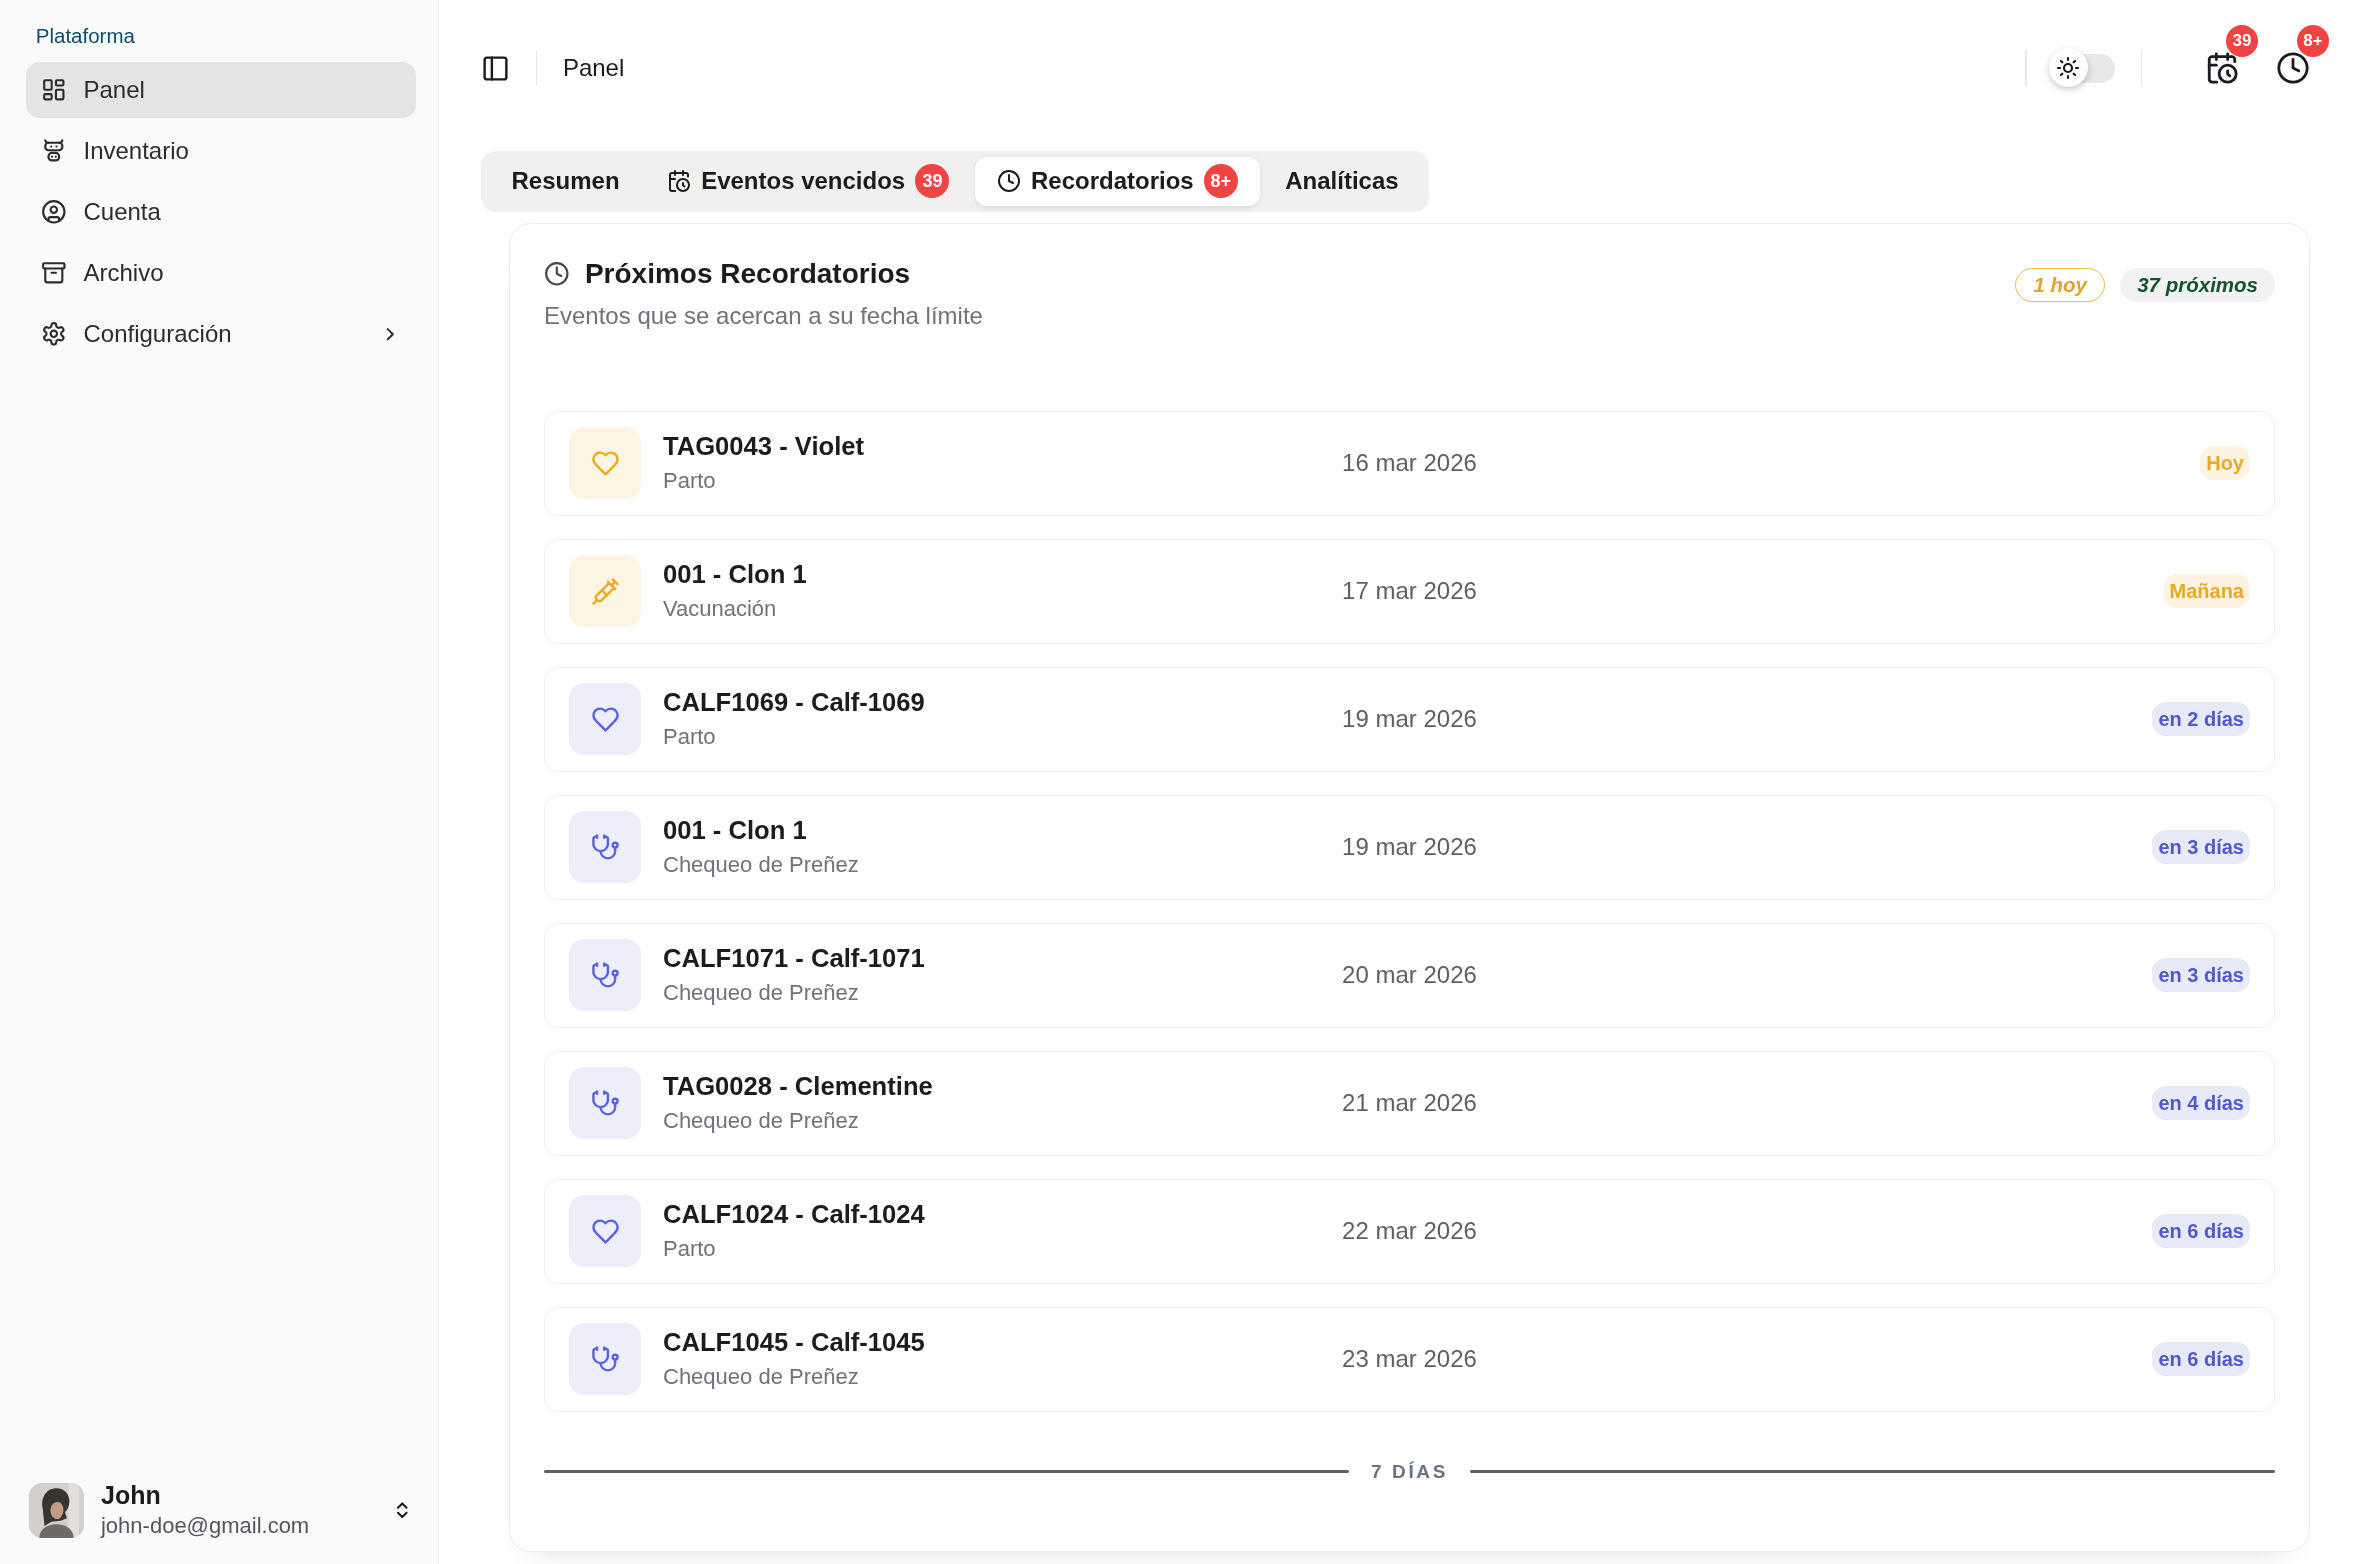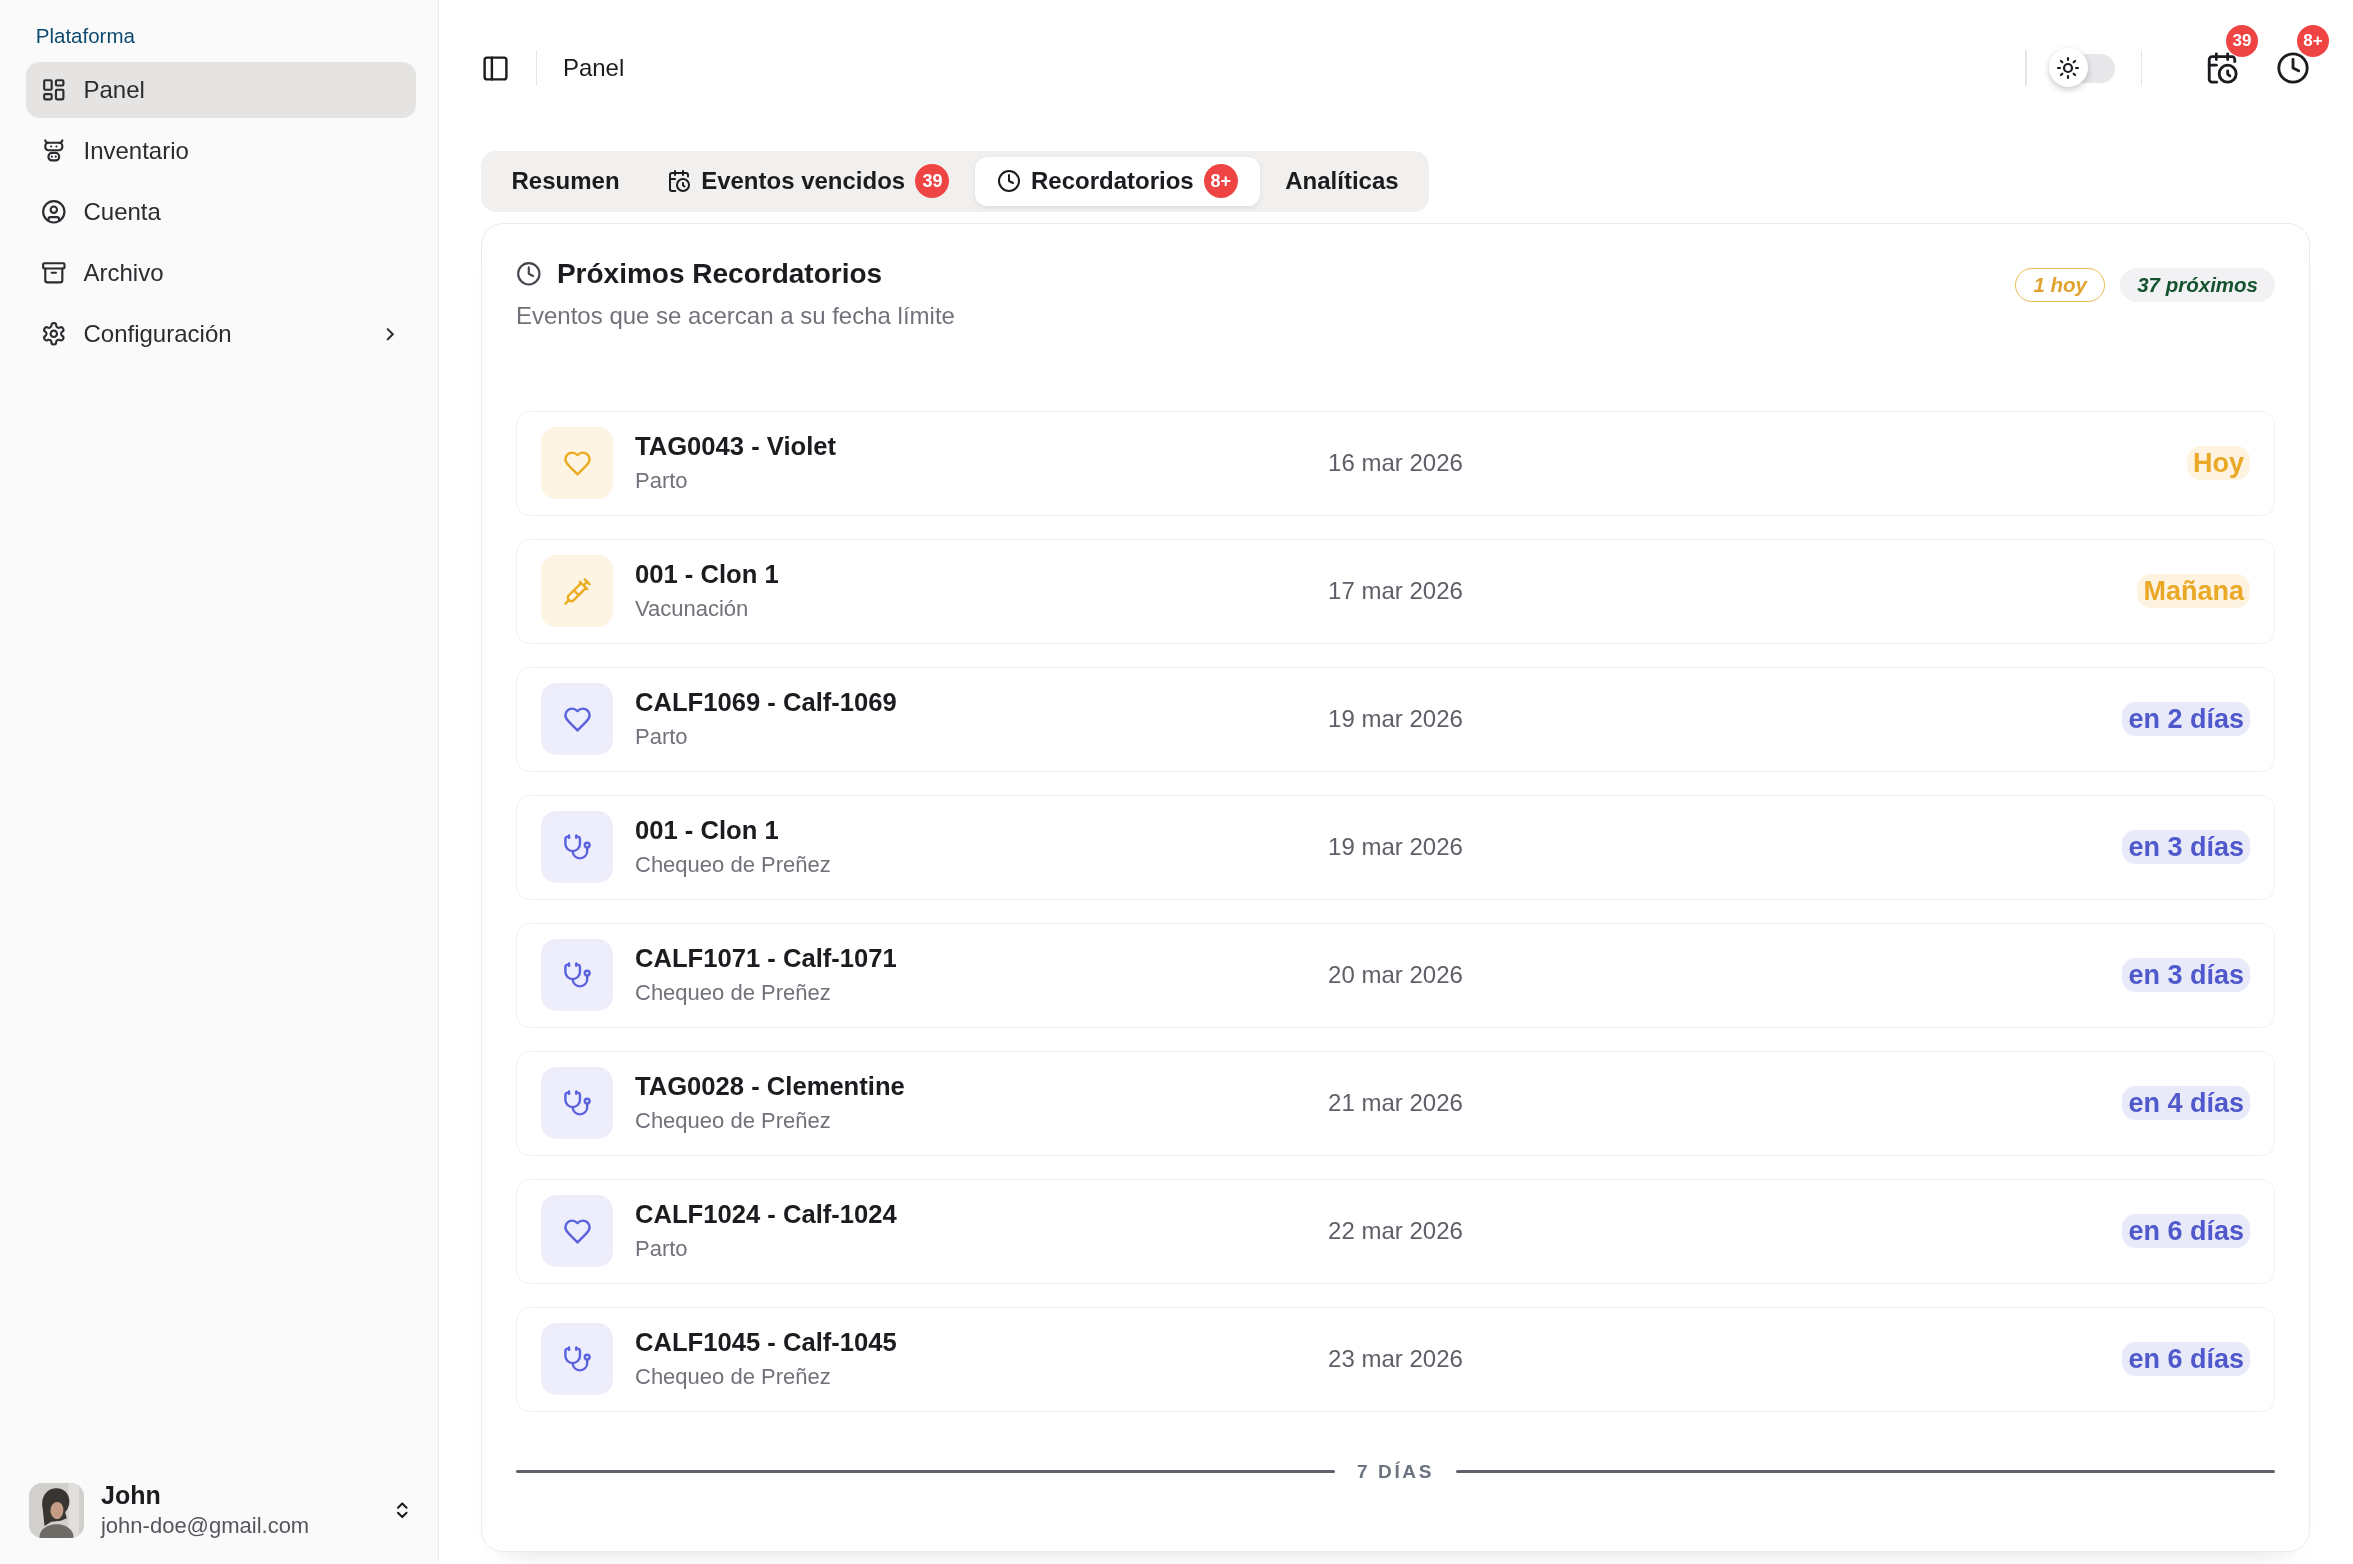--- a/index.html
+++ b/index.html
@@ -66,21 +66,21 @@
     border-radius:15.3px;padding:6px 8.5px;width:fit-content;height:61px;box-sizing:border-box;}
   .tab{display:flex;align-items:center;gap:10.2px;height:49px;padding:0 22px;border-radius:12px;
     font-size:24px;font-weight:600;color:#1b1b20;background:transparent;border:none;cursor:pointer;white-space:nowrap;}
   .tab.active{background:#ffffff;box-shadow:0 1.7px 5.1px rgba(0,0,0,.08);}
   .tab-badge{min-width:34px;height:34px;border-radius:17px;background:#ef4444;color:#fff;
     font-size:18px;font-weight:700;display:flex;align-items:center;justify-content:center;padding:0 5.1px;box-sizing:border-box;}
 
   
   .card{margin-top:11px;height:1329px;box-sizing:border-box;background:#fff;
     border:1.7px solid #ececec;border-radius:22px;padding:34px 34px 31px;
-    box-shadow:0 19px 29px -24px rgba(0,0,0,.18);}
+    box-shadow:0 19px 29px -24px rgba(0,0,0,.18);margin-left:28px;}
   .card-header{display:flex;align-items:flex-start;}
   .card-title-row{display:flex;align-items:center;gap:15.3px;color:#45454d;}
   .card-title{font-size:28px;font-weight:700;color:#1b1b20;}
   .card-subtitle{font-size:24px;color:#71717a;margin-top:12px;}
   .header-badges{margin-left:auto;display:flex;align-items:flex-end;gap:15.3px;margin-top:10.2px;font-style:italic;}
   .pill{height:34px;border-radius:17px;display:flex;align-items:center;font-size:20.5px;font-weight:600;
     padding:0 17px;box-sizing:border-box;white-space:nowrap;}
   .pill-outline-amber{border:1.7px solid #e9bd55;color:#e2a32e;background:#fff;}
   .pill-gray{background:#f2f1f3;color:#14532d;}
 
@@ -89,21 +89,21 @@
     display:grid;grid-template-columns:1fr 290px 1fr;align-items:center;padding:0 24px;cursor:pointer;background:#fff;}
   .row-left{display:flex;align-items:center;gap:22px;min-width:0;}
   .tile{width:72px;height:72px;border-radius:15.3px;display:flex;align-items:center;justify-content:center;flex:0 0 auto;}
   .tile-amber{background:#fdf4e3;color:#ecac22;}
   .tile-indigo{background:#ededfb;color:#5a62dd;}
   .row-text{display:flex;flex-direction:column;gap:7.7px;min-width:0;}
   .row-title{font-size:25.6px;font-weight:600;color:#1b1b20;white-space:nowrap;}
   .row-sub{font-size:22px;color:#71717a;}
   .row-date{font-size:24px;color:#5f5f68;text-align:center;}
   .row-badge{justify-self:end;height:34px;border-radius:14px;display:flex;align-items:center;
-    padding:0 6px;font-size:27px;font-weight:600;white-space:nowrap;}
+    padding:0 6px;font-size:20px;font-weight:600;white-space:nowrap;}
   .badge-amber{background:#fdf3e0;color:#eaa827;}
   .badge-indigo{background:#e8e9f9;color:#5059cb;}
 
   .divider7{margin-top:49px;display:flex;align-items:center;gap:22px;
     color:#6b7280;font-size:19px;font-weight:600;letter-spacing:2.6px;}
   .divider7::before,.divider7::after{content:"";flex:1;height:2.6px;background:#5c616b;border-radius:1.7px;}
 
   .ic{width:25.6px;height:25.6px;flex:0 0 auto;}
   .ic24{width:20.5px;height:20.5px;}
   .ic28{width:24px;height:24px;}

